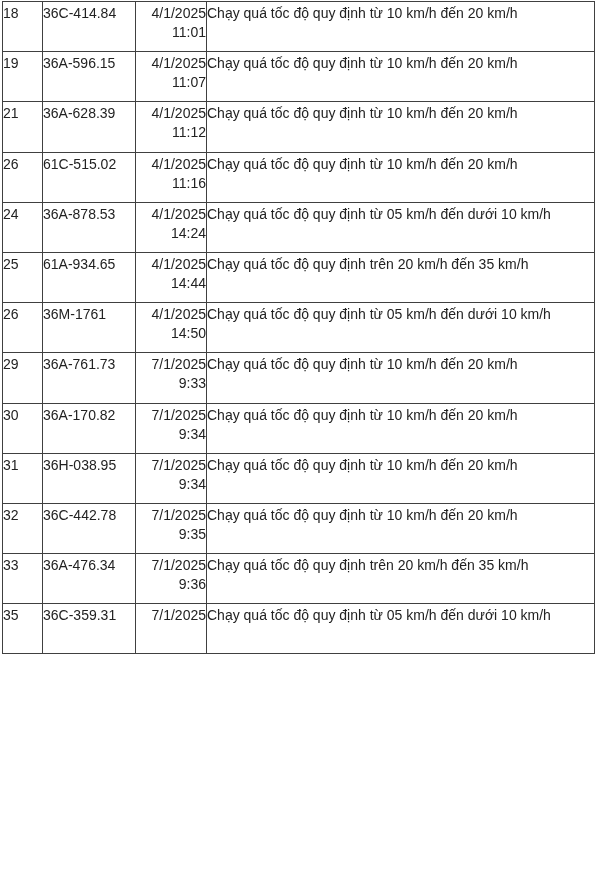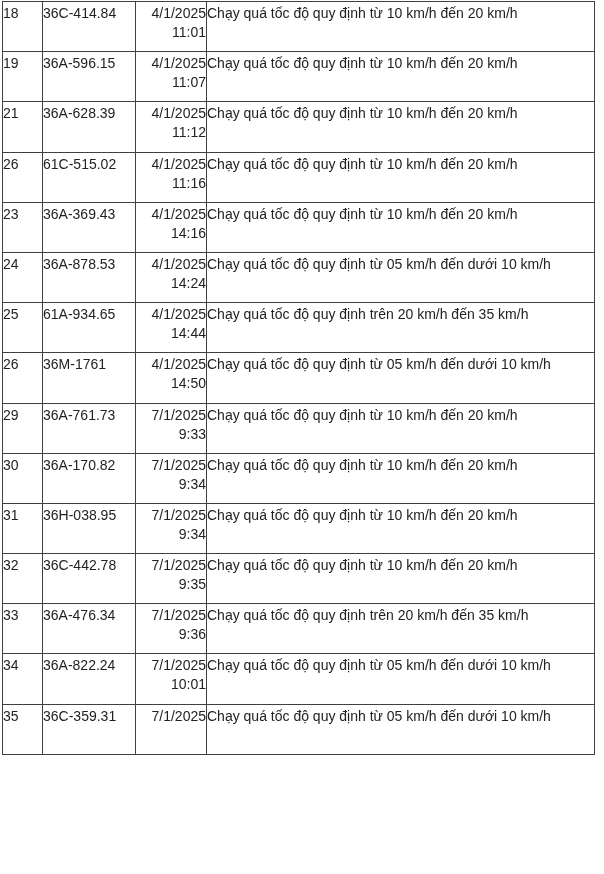--- a/index.html
+++ b/index.html
@@ -82,29 +82,20 @@
   <tr>
     <td class="c-stt">26</td>
     <td class="c-plate">61C-515.02</td>
     <td class="c-dt">
       <div>4/1/2025</div>
       <div>11:16</div>
     </td>
     <td class="c-vio">Chạy quá tốc độ quy định từ 10 km/h đến 20 km/h</td>
   </tr>
 
-  <tr>
-    <td class="c-stt">23</td>
-    <td class="c-plate">36A-369.43</td>
-    <td class="c-dt">
-      <div>4/1/2025</div>
-      <div>14:16</div>
-    </td>
-    <td class="c-vio">Chạy quá tốc độ quy định từ 10 km/h đến 20 km/h</td>
-  </tr>
 
   <tr>
     <td class="c-stt">24</td>
     <td class="c-plate">36A-878.53</td>
     <td class="c-dt">
       <div>4/1/2025</div>
       <div>14:24</div>
     </td>
     <td class="c-vio">Chạy quá tốc độ quy định từ 05 km/h đến dưới 10 km/h</td>
   </tr>
@@ -174,29 +165,20 @@
   <tr>
     <td class="c-stt">33</td>
     <td class="c-plate">36A-476.34</td>
     <td class="c-dt">
       <div>7/1/2025</div>
       <div>9:36</div>
     </td>
     <td class="c-vio">Chạy quá tốc độ quy định trên 20 km/h đến 35 km/h</td>
   </tr>
 
-  <tr>
-    <td class="c-stt">34</td>
-    <td class="c-plate">36A-822.24</td>
-    <td class="c-dt">
-      <div>7/1/2025</div>
-      <div>10:01</div>
-    </td>
-    <td class="c-vio">Chạy quá tốc độ quy định từ 05 km/h đến dưới 10 km/h</td>
-  </tr>
 
   <tr>
     <td class="c-stt">35</td>
     <td class="c-plate">36C-359.31</td>
     <td class="c-dt">
       <div>7/1/2025</div>
 
     </td>
     <td class="c-vio">Chạy quá tốc độ quy định từ 05 km/h đến dưới 10 km/h</td>
   </tr>

